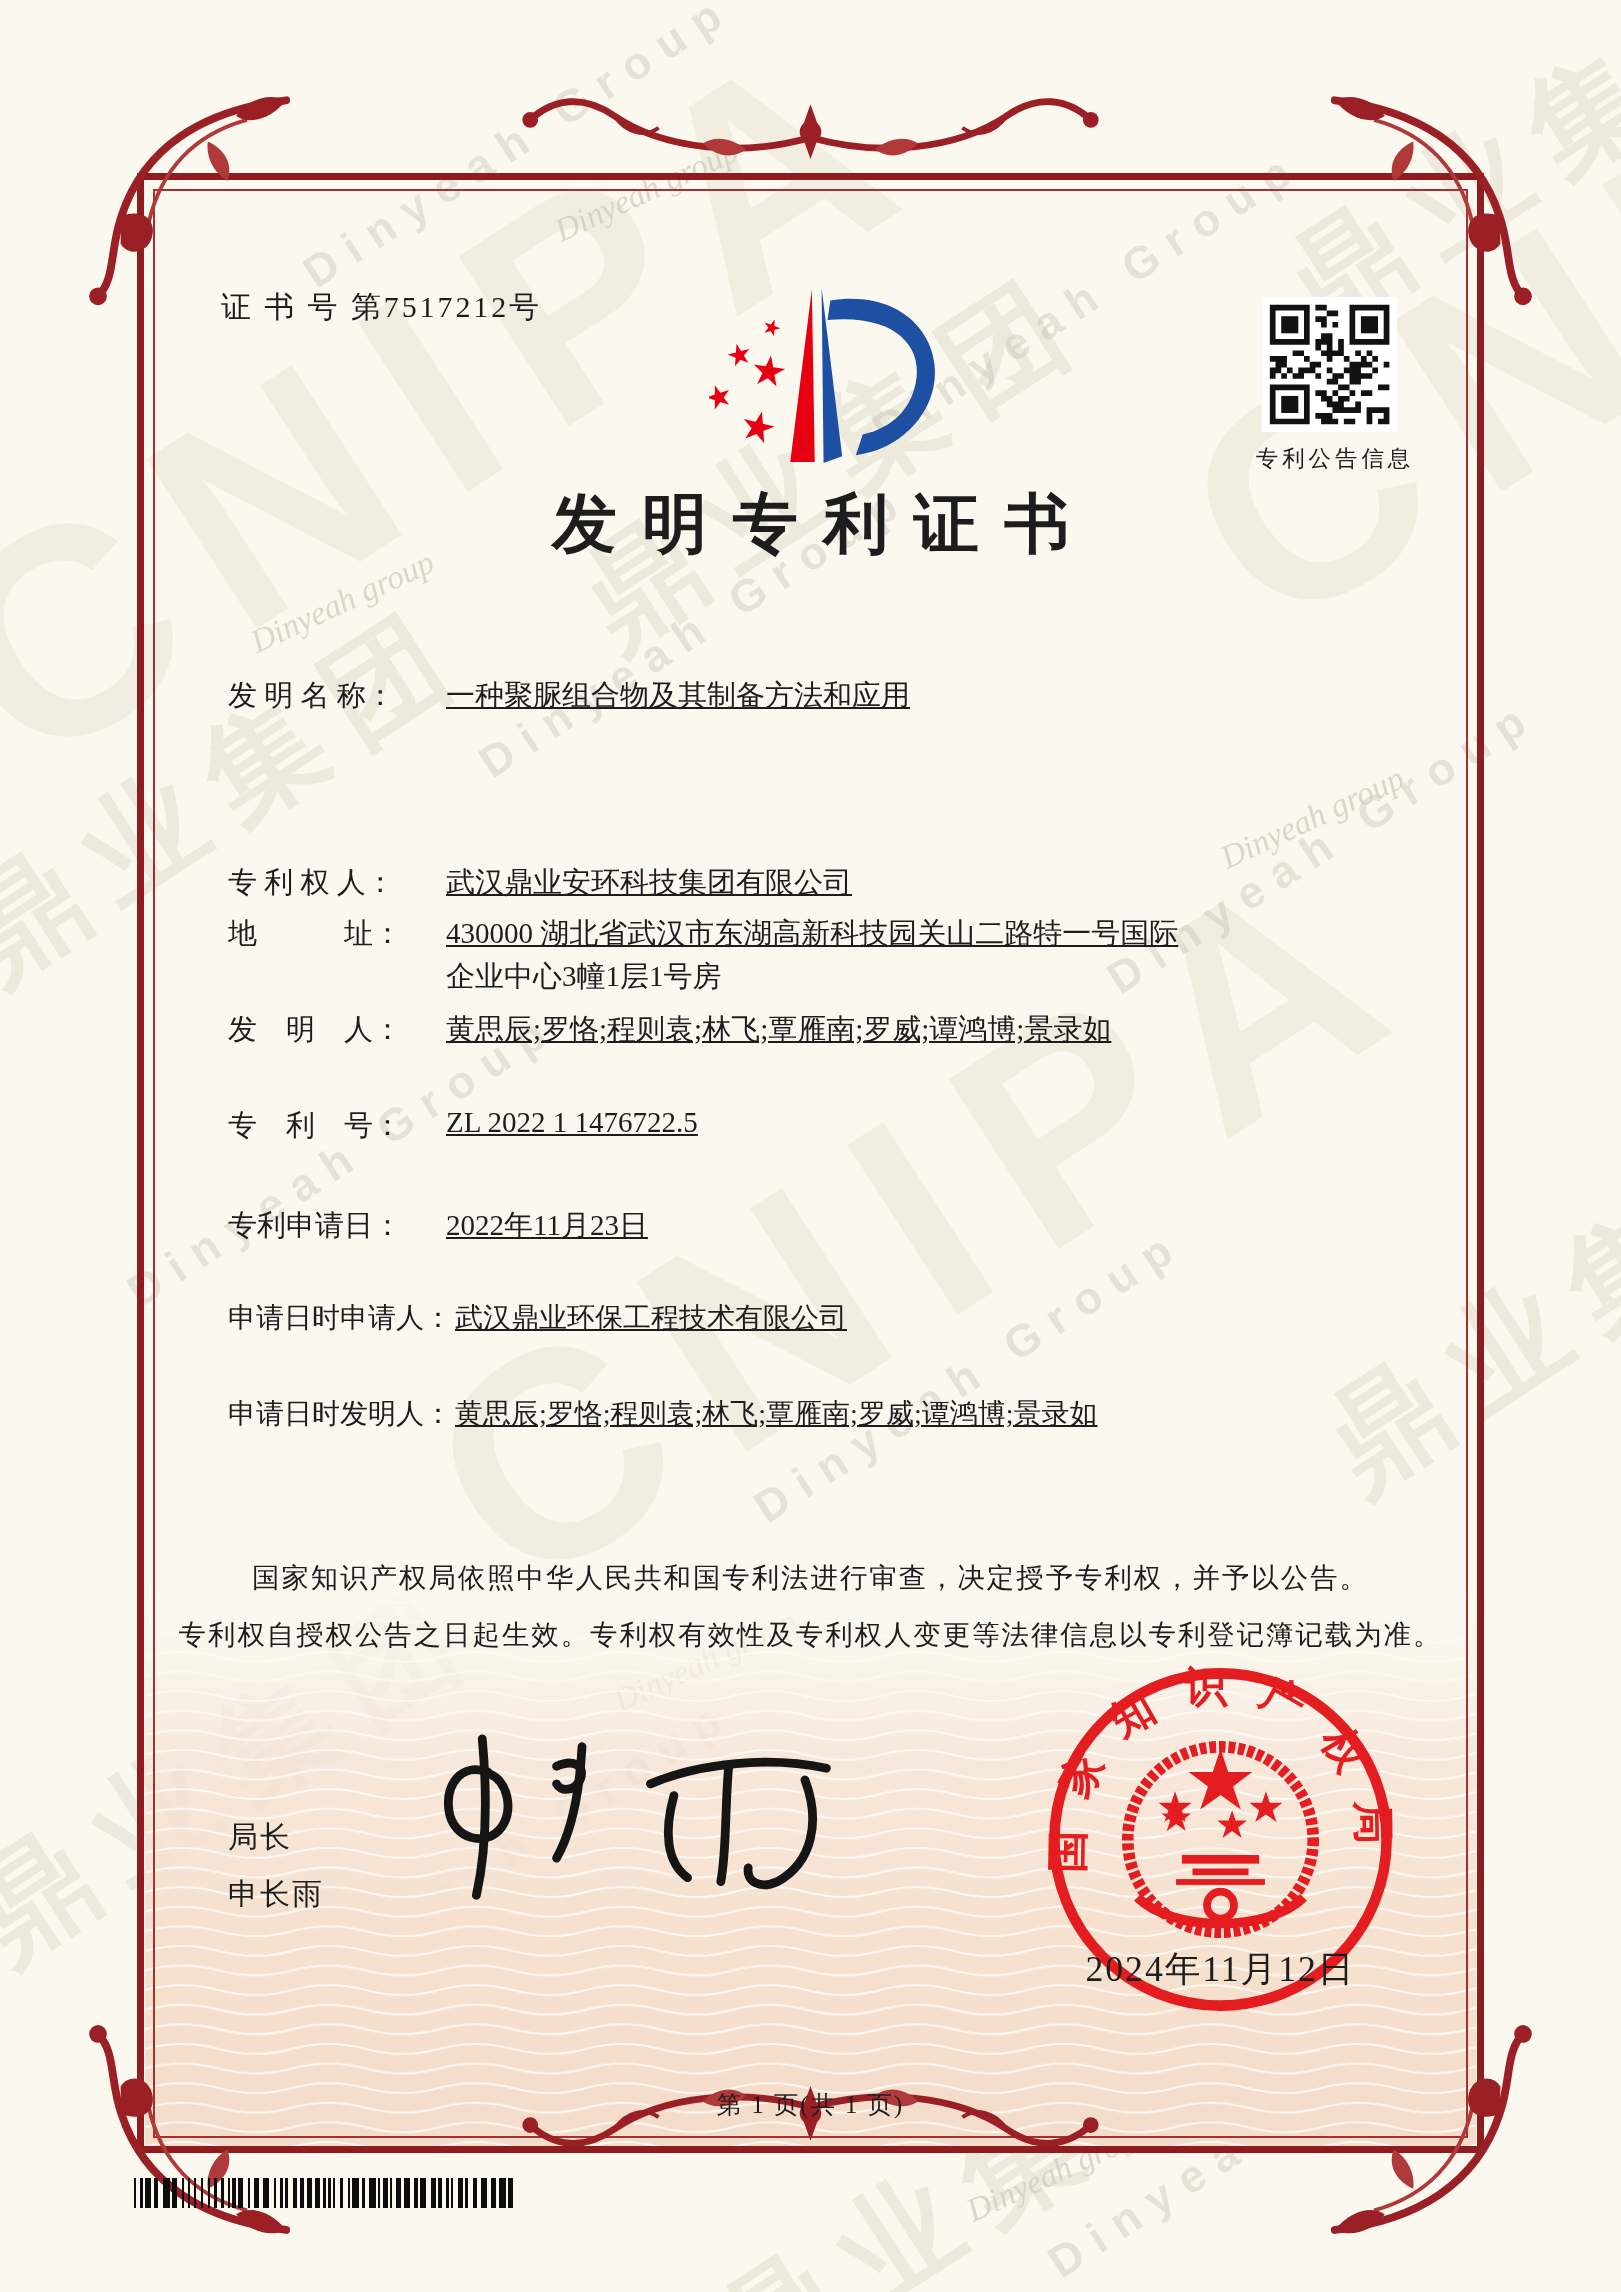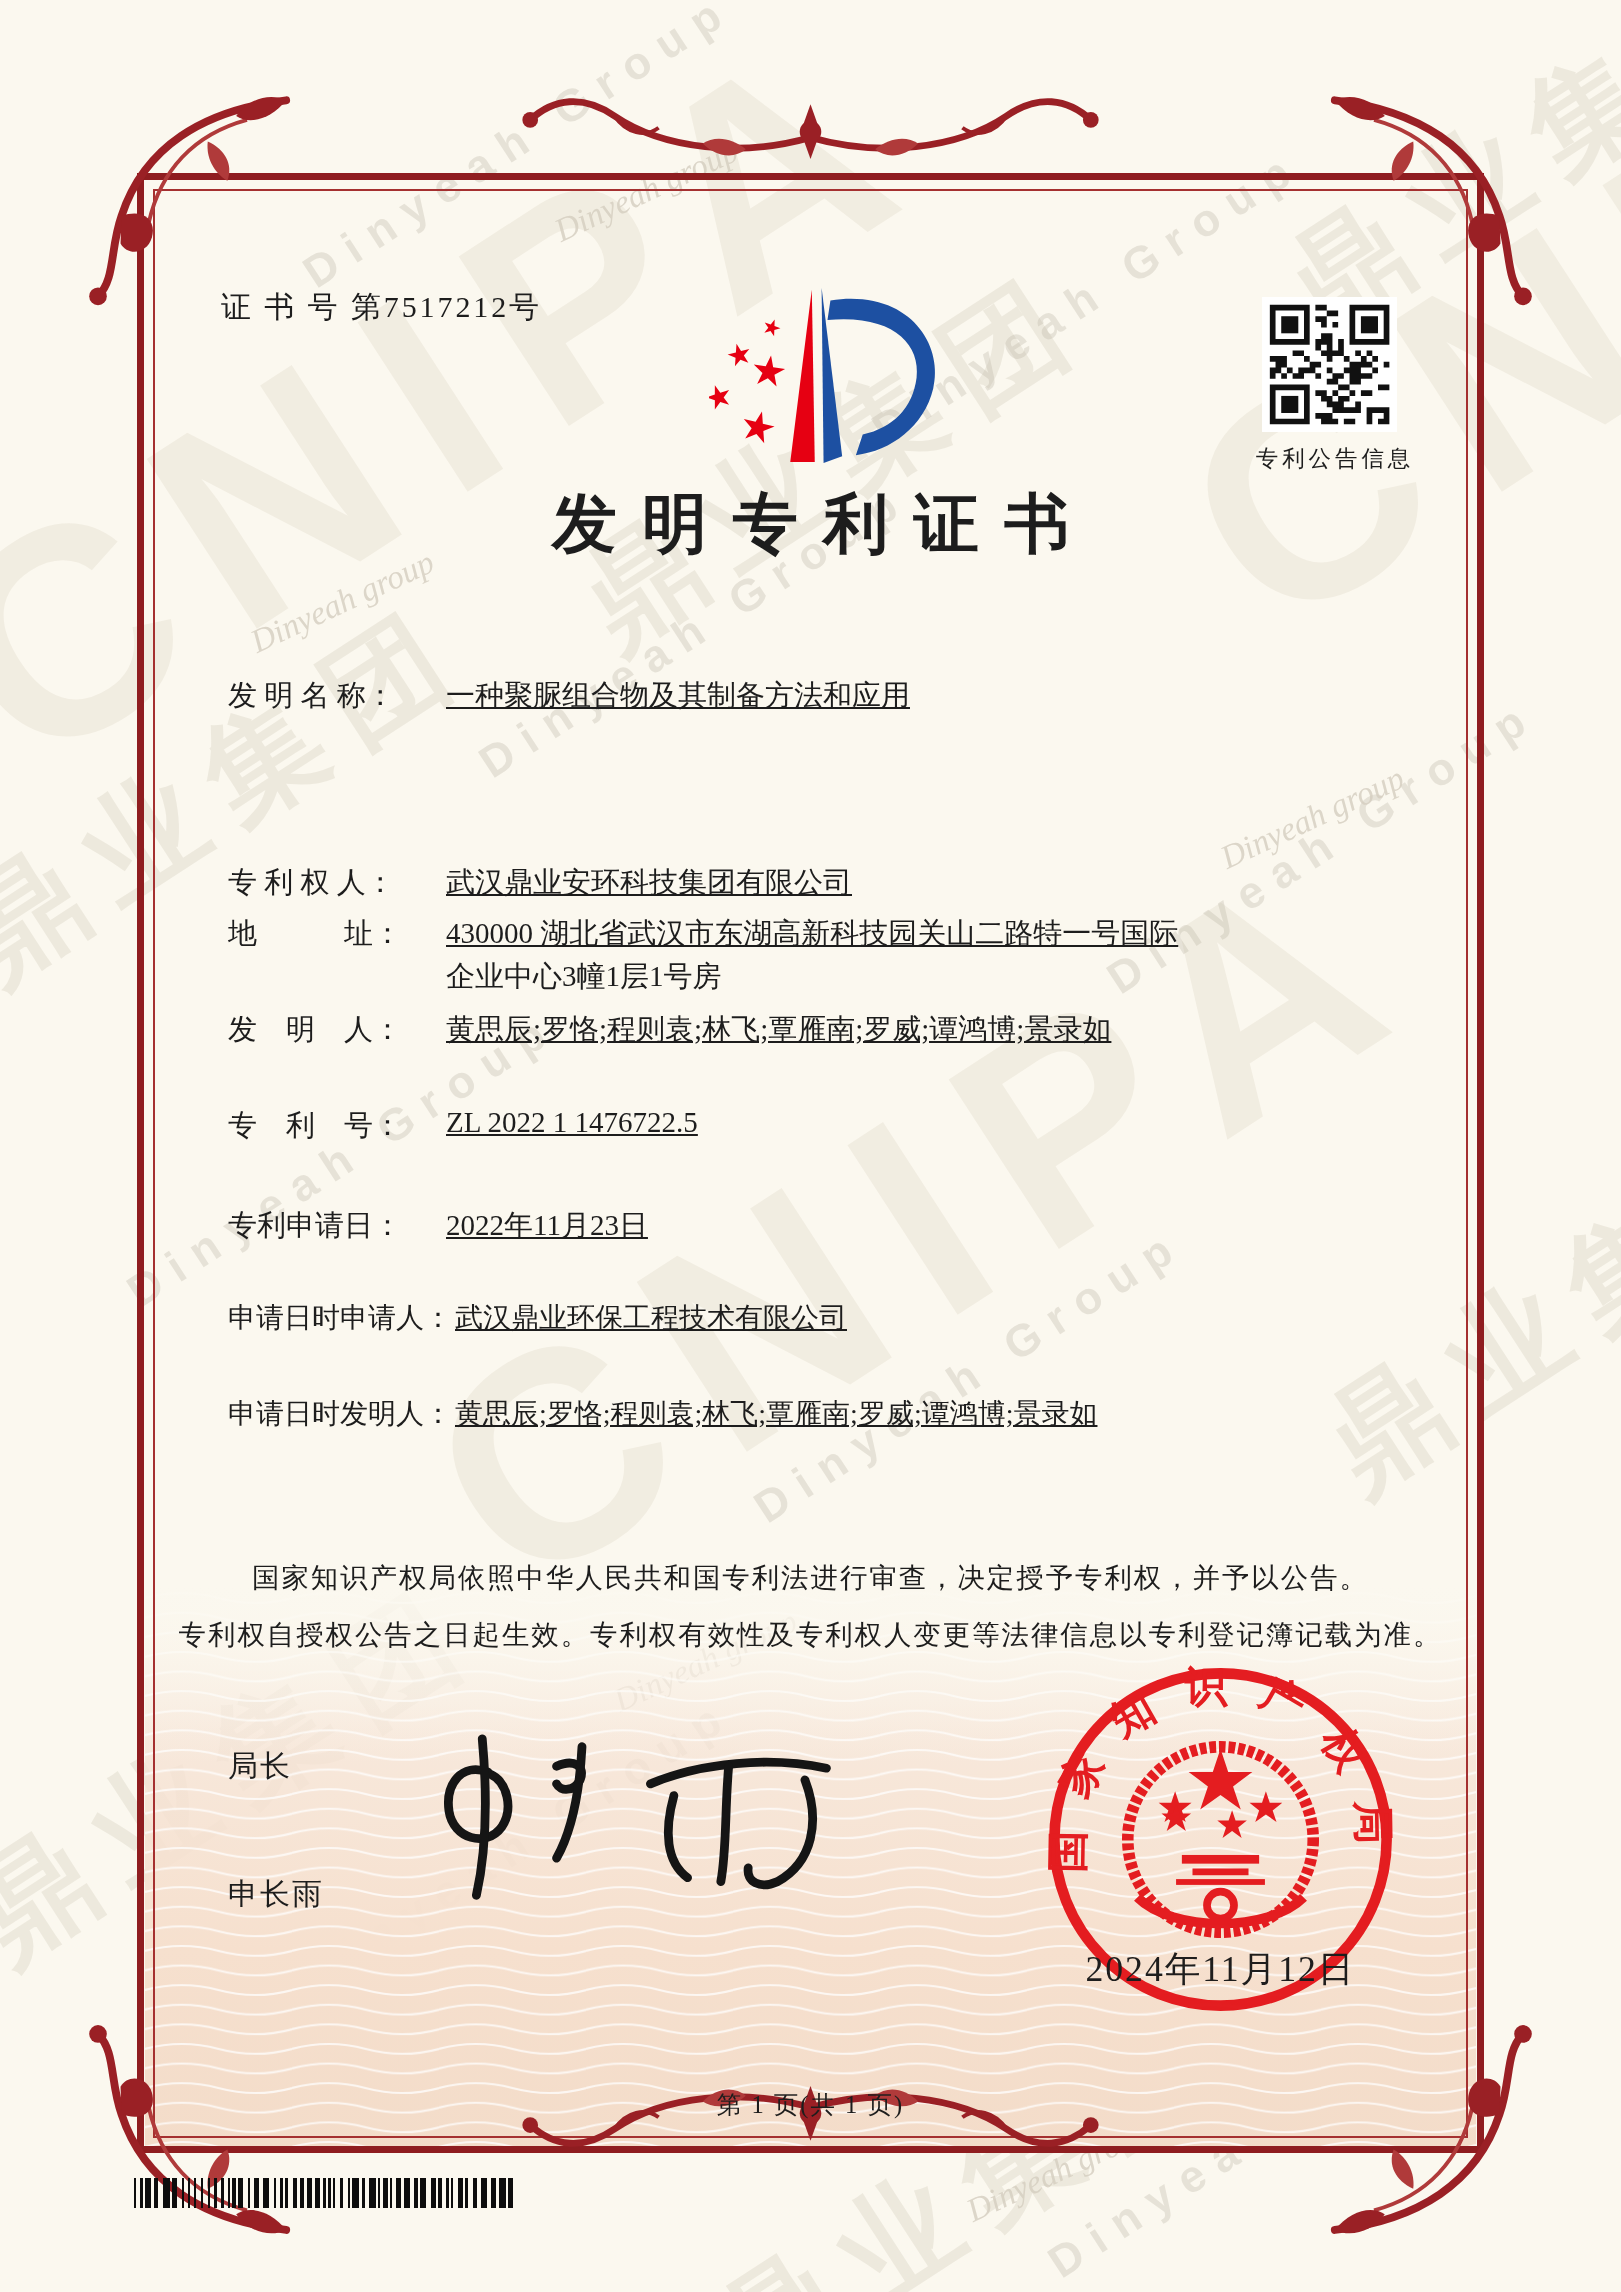--- a/index.html
+++ b/index.html
@@ -203,21 +203,21 @@
       <span class="label">申请日时申请人：</span><span class="value">武汉鼎业环保工程技术有限公司</span>
     </div>
 
     <div class="row row-small" style="top:1395px">
       <span class="label">申请日时发明人：</span><span class="value">黄思辰;罗恪;程则袁;林飞;覃雁南;罗威;谭鸿博;景录如</span>
     </div>
 
     <div class="stmt" style="top:1560px">国家知识产权局依照中华人民共和国专利法进行审查，决定授予专利权，并予以公告。</div>
     <div class="stmt" style="top:1617px">专利权自授权公告之日起生效。专利权有效性及专利权人变更等法律信息以专利登记簿记载为准。</div>
 
-    <div class="director" style="top:1746px">局长</div>
+    <div class="director" style="top:1817px">局长</div>
     <div class="director" style="top:1874px">申长雨</div>
 
     <svg class="signature" viewBox="0 0 470 180">
       <g fill="none" stroke="#151515" stroke-width="9" stroke-linecap="round">
         <path d="M72,40 C45,30 28,52 32,80 C36,108 70,118 86,96 C98,78 92,50 74,42"></path>
         <path d="M66,6 C70,50 72,112 60,166"></path>
         <path d="M142,34 C160,26 172,34 166,48 C160,60 146,60 142,52"></path>
         <path d="M168,14 C166,52 160,96 142,128"></path>
         <path d="M238,52 C290,30 360,24 418,36"></path>
         <path d="M262,64 C252,100 254,132 276,148"></path>

